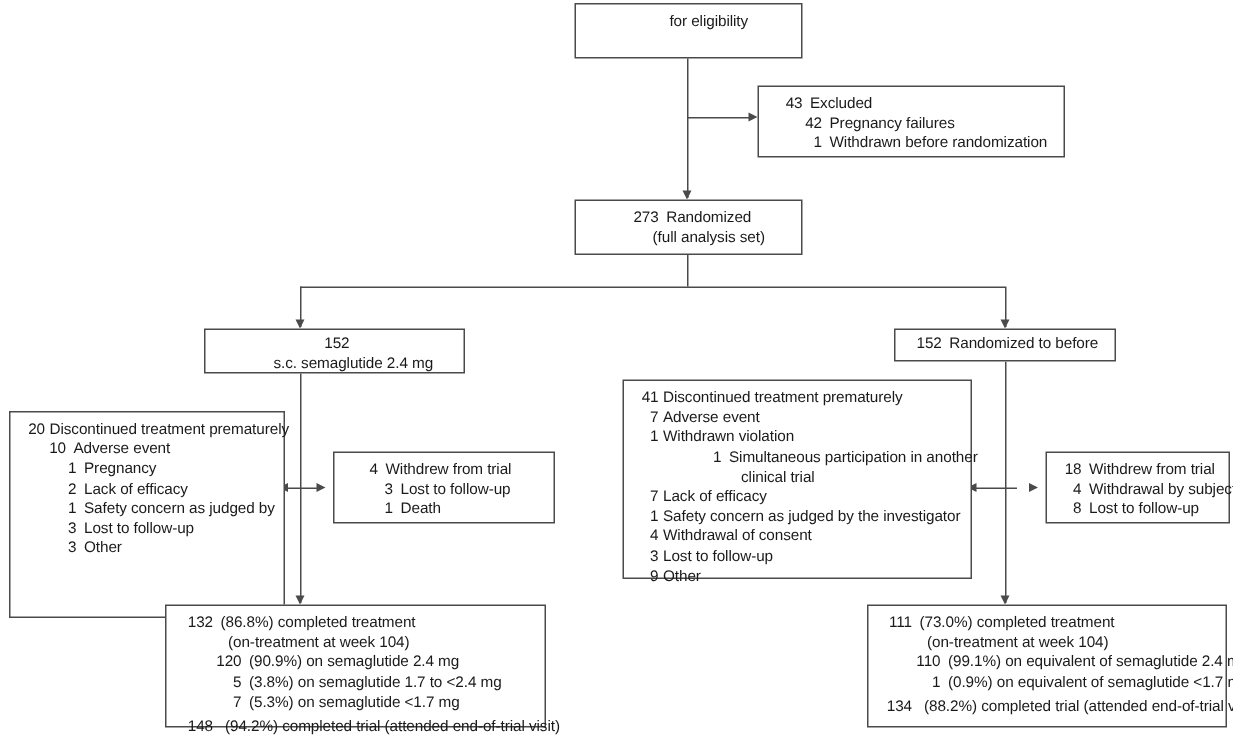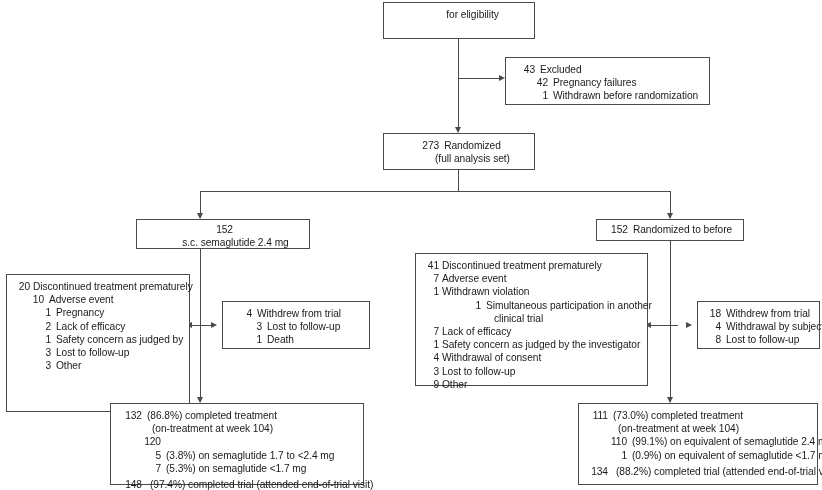--- a/index.html
+++ b/index.html
@@ -289,32 +289,33 @@
       <div class="line-row">
         <span class="num" style="width:24px">132</span>
         <span class="txt">(86.8%) completed treatment</span>
       </div>
       <div class="line-row">
         <span class="num" style="width:24px"></span>
         <span class="txt" style="padding-left:10px">(on-treatment at week 104)</span>
       </div>
       <div class="line-row">
         <span class="num" style="width:43px">120</span>
+        <span class="txt">(90.9%) on semaglutide 2.4 mg</span>
       </div>
       <div class="line-row">
         <span class="num" style="width:43px">5</span>
         <span class="txt">(3.8%) on semaglutide 1.7 to &lt;2.4 mg</span>
       </div>
       <div class="line-row">
         <span class="num" style="width:43px">7</span>
         <span class="txt">(5.3%) on semaglutide &lt;1.7 mg</span>
       </div>
       <div class="line-row" style="margin-top:3px">
         <span class="num" style="width:24px">148</span>
-        <span class="txt" style="padding-left:8px">(97.4%) completed trial (attended end-of-trial visit)</span>
+        <span class="txt" style="padding-left:8px">(94.2%) completed trial (attended end-of-trial visit)</span>
       </div>
     </div>
   </div>
 
   <div class="box" style="left:578px; top:403px; width:240px; height:82px;">
     <div class="box-inner">
       <div class="line-row">
         <span class="num" style="width:22px">111</span>
         <span class="txt">(73.0%) completed treatment</span>
       </div>

